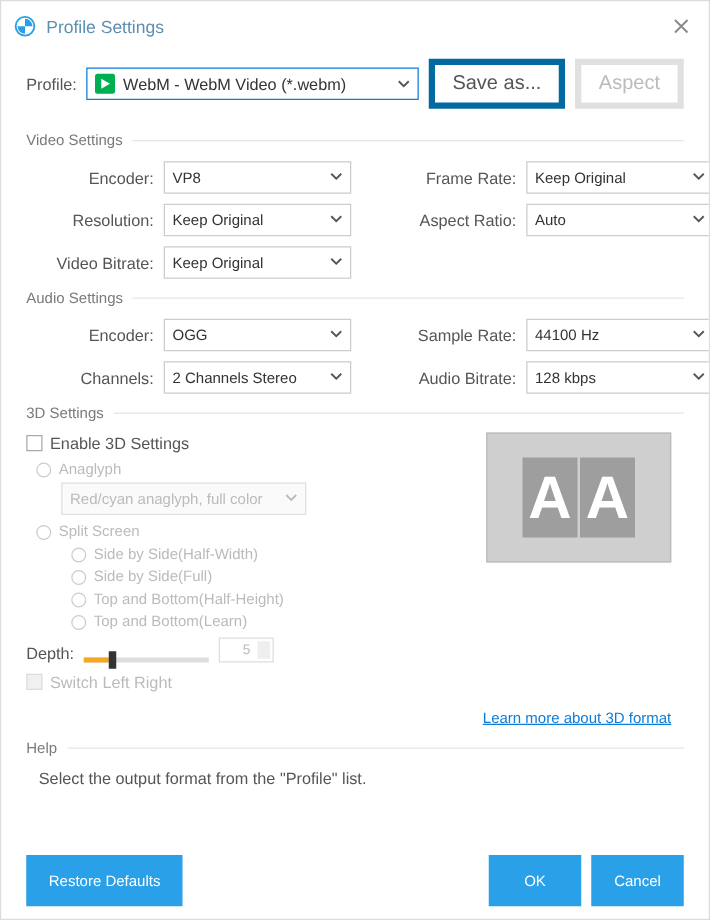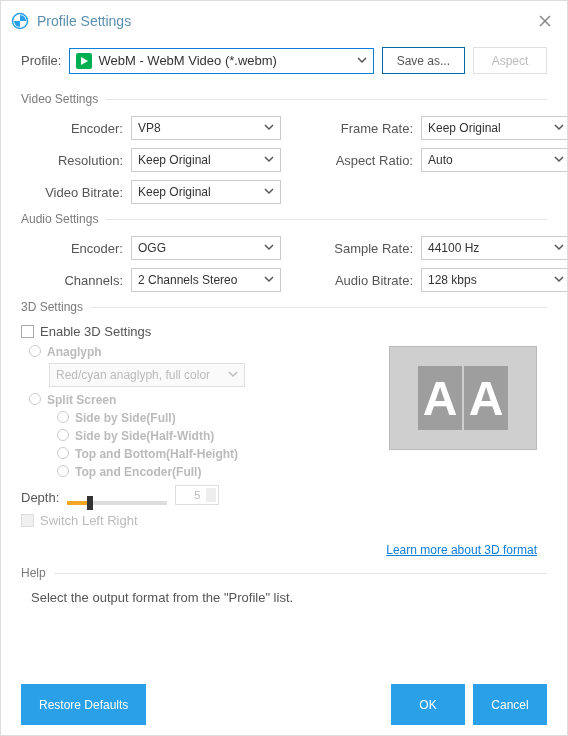--- a/index.html
+++ b/index.html
@@ -9,39 +9,39 @@
 .titlebar .icon { width: 18px; height: 18px; margin-right: 8px; }
 .titlebar .title { color: #5b8fb0; font-size: 14px; }
 .titlebar .close { margin-left: auto; width: 24px; height: 24px; display: flex; align-items: center; justify-content: center; cursor: pointer; }
 
 .profile-row { display: flex; align-items: center; padding: 6px 20px 10px 20px; gap: 8px; }
 .profile-row .lbl { font-size: 13px; color: #555; }
 .profile-select { flex: 1; height: 26px; border: 1px solid #0b7dda; display: flex; align-items: center; padding: 0 6px; font-size: 13px; color: #333; position: relative; background: #fff; }
 .profile-select .picon { width: 16px; height: 16px; margin-right: 6px; background: #00b050; border-radius: 2px; display:flex; align-items:center; justify-content:center; }
 .profile-select .picon svg { width:10px; height:10px; fill:#fff;}
 .profile-select .chev { margin-left: auto; }
-.btn-flat { height: 27px; border: 1px solid #0369a1; background: #fff; padding: 0 14px; font-size: 12px; color: #555; cursor: pointer; min-width:74px;}
+.btn-flat { height: 40px; border: 5px solid #0369a1; background: #fff; padding: 0 14px; font-size: 16px; color: #555; cursor: pointer; min-width:74px;}
 .btn-flat.disabled { color: #bbb; border-color:#e0e0e0; cursor:default;}
 
 .section { margin: 8px 20px 0 20px; }
 .section-head { display: flex; align-items: center; font-size: 12px; color: #7a7a7a; margin-bottom: 10px; }
 .section-head::after { content: ""; flex: 1; height: 1px; background: #e5e5e5; margin-left: 8px; }
 
 .grid { display: grid; grid-template-columns: 110px 150px 40px 100px 150px; row-gap: 8px; align-items: center; }
 .flabel { font-size: 13px; color: #555; text-align: right; padding-right: 8px; }
-.dropdown { height: 24px; border: 1px solid #ccc; display: flex; align-items: center; padding: 0 6px; font-size: 12px; color: #333; background: #fff; cursor: pointer; position: relative; }
+.dropdown { height: 24px; border: 1px solid #ccc; display: flex; align-items: center; padding: 12px 6px; font-size: 12px; color: #333; background: #fff; cursor: pointer; position: relative; }
 .dropdown .chev { margin-left: auto; }
 .dropdown.disabled { color:#bbb; border-color:#e0e0e0; background:#fafafa; cursor:default;}
 
 .chev svg { width: 10px; height: 10px; }
 
 .check-row { display: flex; align-items: center; font-size: 13px; color: #555; margin-bottom: 6px; }
 .checkbox { width: 13px; height: 13px; border: 1px solid #aaa; margin-right: 6px; background: #fff; }
 .checkbox.disabled { border-color:#ddd; background:#f0f0f0;}
-.radio-row { display: flex; align-items: flex-start; font-size: 12px; color: #bbb; margin-left: 8px; margin-bottom: 4px; font-weight: bold; }
+.radio-row { display: flex; align-items: flex-end; font-size: 12px; color: #bbb; margin-left: 8px; margin-bottom: 4px; }
 .radio { width: 12px; height: 12px; border: 1px solid #ccc; border-radius: 50%; margin-right: 6px; }
 .sub-radio { margin-left: 36px; }
 
 .preview { position: absolute; right: 30px; top: 345px; width: 148px; height: 104px; background: #cfcfcf; border:1px solid #bbb; display:flex; align-items:center; justify-content:center; gap:2px;}
 .preview span { font-size:48px; color:#fff; font-weight:600; background:#9e9e9e; width:44px; height:64px; display:flex; align-items:center; justify-content:center;}
 
 .depth-row { display:flex; align-items:flex-end; font-size:13px; color:#555; margin-top:6px;}
 .slider { width:100px; height:4px; background:#ddd; margin:0 8px; position:relative;}
 .slider .fill{position:absolute;left:0;top:0;height:100%;width:20%;background:#f5a623;}
 .slider .thumb{position:absolute;left:20%;top:-5px;width:6px;height:14px;background:#333;}
@@ -195,33 +195,33 @@
             <path d="M1 3 L5 7 L9 3" fill="none" stroke="#bbb" stroke-width="1.5"></path>
           </svg></span>
       </div>
   </div>
   <div class="radio-row">
     <span class="radio"></span>
     <span>Split Screen</span>
   </div>
   <div class="radio-row sub-radio">
       <span class="radio"></span>
+      <span>Side by Side(Half-Width)</span>
+    </div>
+  <div class="radio-row sub-radio">
+      <span class="radio"></span>
       <span>Side by Side(Full)</span>
     </div>
   <div class="radio-row sub-radio">
       <span class="radio"></span>
-      <span>Side by Side(Half-Width)</span>
-    </div>
-  <div class="radio-row sub-radio">
-      <span class="radio"></span>
       <span>Top and Bottom(Half-Height)</span>
     </div>
   <div class="radio-row sub-radio">
       <span class="radio"></span>
-      <span>Top and Encoder(Full)</span>
+      <span>Top and Bottom(Learn)</span>
     </div>
 
   <div class="depth-row">
     <span>Depth:</span>
     <div class="slider">
         <div class="fill"></div>
         <div class="thumb"></div>
       </div>
     <div class="spinner">
         <span>5</span>

